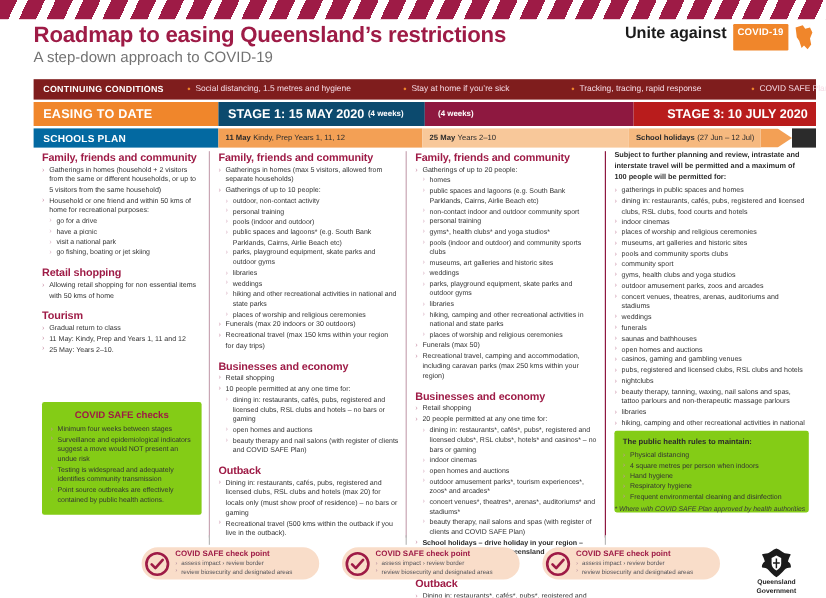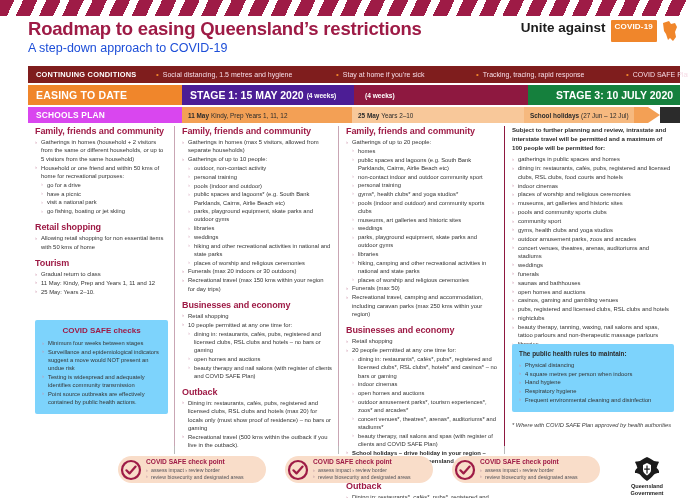--- a/index.html
+++ b/index.html
@@ -22,21 +22,21 @@
 
   
   .masthead{position:absolute;left:0;top:16px;width:688px;height:45px;}
   .title{
     position:absolute;left:28px;top:2px;
     font-size:18.5px;font-weight:bold;color:#9e1b46;
     letter-spacing:-0.2px;white-space:nowrap;
   }
   .subtitle{
     position:absolute;left:28px;top:25px;
-    font-size:12.5px;color:#1d4ed8;white-space:nowrap;
+    font-size:12.5px;color:#737373;white-space:nowrap;
   }
   .unite{
     position:absolute;right:10px;top:4px;
     display:flex;gap:5px;
   }
   .unite-text{font-size:13.5px;font-weight:bold;color:#1b1b1b;white-space:nowrap;}
   .covid-badge{
     background:#f0862b;color:#ffffff;font-size:8px;font-weight:bold;
     padding:2px 4px 2px 4px;letter-spacing:0.2px;border-radius:1px;
   }
@@ -54,28 +54,28 @@
   .bc-items{display:flex;flex:1;align-items:center;}
   .bc-item{
     color:#f6dce6;font-size:7px;white-space:nowrap;
     display:flex;align-items:center;
   }
   .bc-item .dot{color:#f0862b;margin:0 4px 0 0;font-size:8px;line-height:1;}
 
   .band-easing{top:85px;height:20px;display:flex;}
   .be-seg{display:flex;align-items:center;padding-left:8px;font-weight:bold;color:#fff;}
   .be-0{width:146px;background:#f0862b;font-size:10.5px;letter-spacing:0.2px;}
-  .be-1{width:164px;background:#4c1d95;font-size:10.5px;}
+  .be-1{width:164px;background:#0c4a6e;font-size:10.5px;}
   .be-2{width:166px;background:#8e1840;font-size:10.5px;}
-  .be-3{flex:1;background:#15803d;font-size:10.5px;padding-left:28px;}
+  .be-3{flex:1;background:#b91c1c;font-size:10.5px;padding-left:28px;}
   .be-sub{font-size:6.6px;font-weight:bold;margin-left:3px;}
 
   .band-schools{top:107px;height:16px;display:flex;align-items:stretch;}
   .sp-label{
-    width:146px;background:#d946ef;color:#ffffff;font-size:8.4px;font-weight:bold;
+    width:146px;background:#0369a1;color:#ffffff;font-size:8.4px;font-weight:bold;
     display:flex;align-items:center;padding-left:8px;letter-spacing:0.2px;flex:none;
   }
   .sp-seg{display:flex;align-items:center;font-size:6.4px;color:#2b2b2b;padding-left:6px;position:relative;}
   .sp-seg b{font-weight:bold;margin-right:2px;}
   .sp-1{width:164px;background:#f3a055;}
   .sp-2{width:166px;background:#f8c89a;}
   .sp-3{flex:1;background:#f6b97f;}
   .sp-arrow{width:26px;flex:none;position:relative;background:transparent;}
   .sp-arrow svg{display:block;}
   .sp-dark{width:20px;flex:none;background:#2b2b2b;}
@@ -106,22 +106,23 @@
   ul.sub>li:before{content:"›";color:#d8aec0;}
   li b{font-weight:bold;color:#2b2b2b;}
 
   .intro-note{
     font-size:6.1px;line-height:1.45;font-weight:bold;color:#2b2b2b;
     margin:0 0 3px 0;
   }
 
   
   .box{
-    background:#7dd3fc;border-radius:2px;padding:6px 7px 7px 7px;
+    background:#84cc16;border-radius:2px;padding:6px 7px 7px 7px;
     box-sizing:border-box;
+    margin-top:15px;
   }
   .box-title{
     color:#9e1b46;font-size:8px;font-weight:bold;text-align:center;margin:0 0 4px 0;
   }
   .box-title.left{text-align:left;font-size:6.4px;color:#2b2b2b;}
   .box li{font-size:5.8px;}
   .covid-checks{position:absolute;left:7px;right:6px;top:194px;}
   .health-rules{position:absolute;left:7px;right:6px;top:218px;}
   .footnote{
     position:absolute;left:7px;right:6px;top:296px;

